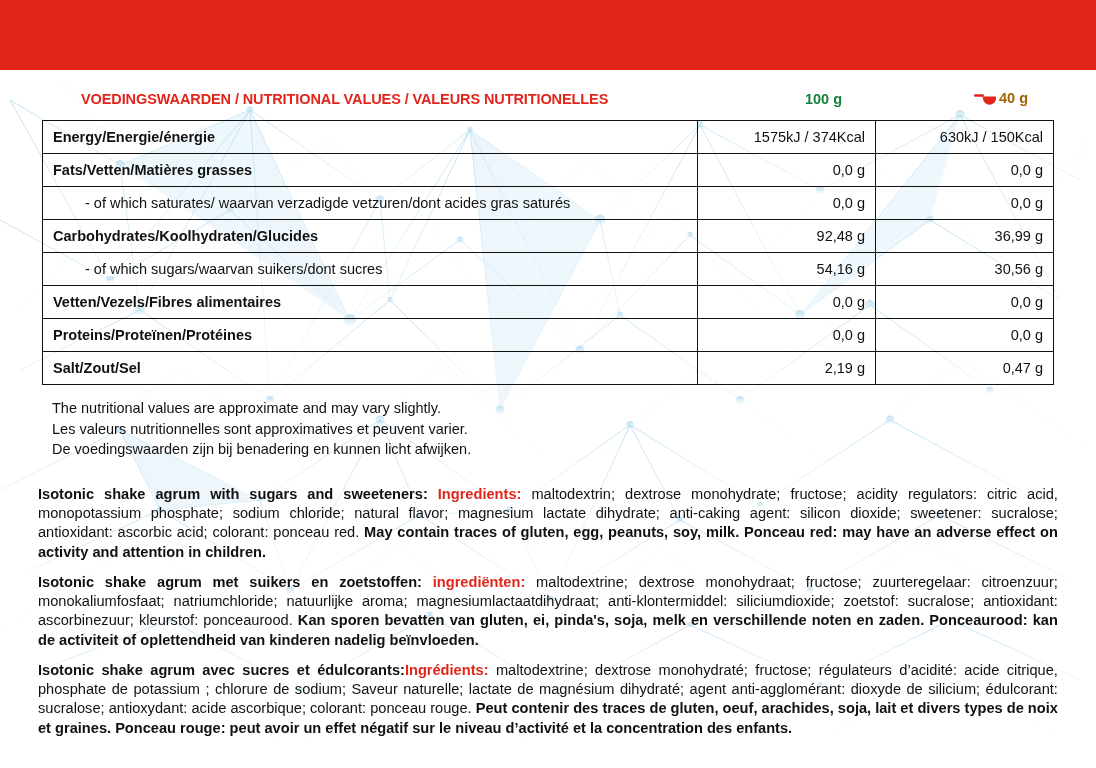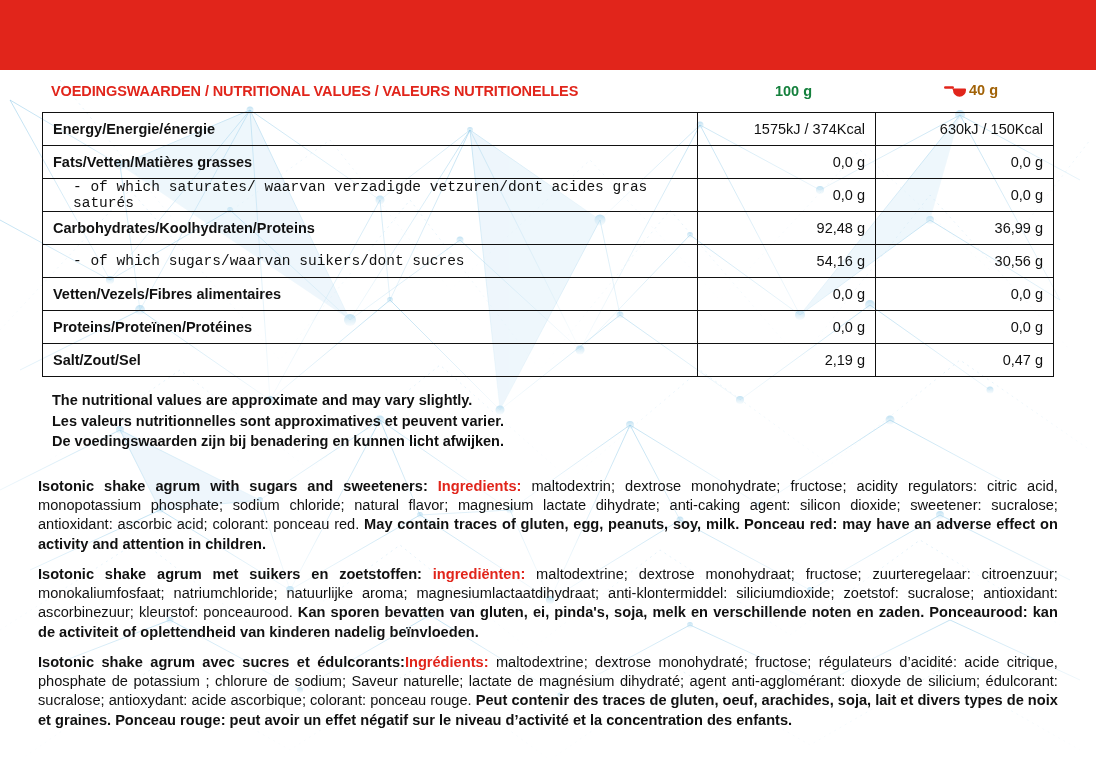--- a/index.html
+++ b/index.html
@@ -43,22 +43,23 @@
     left: 0; top: 70px;
     width: 1096px;
     z-index: 2;
   }
 
   
   .table-head {
     display: flex;
     align-items: center;
     padding: 7px;
-    margin: 0 0 0 0;
+    margin: 8px 0 0 0;
     height: 42px;
+    justify-content: flex-end;
   }
   .th-title {
     flex: 0 0 697px;
     padding-left: 44px;
     font-size: 14.5px;
     font-weight: bold;
     letter-spacing: -0.1px;
     white-space: nowrap;
   }
   .th-col {
@@ -86,31 +87,31 @@
   table.nutri td {
     border: 1.4px solid #111111;
     height: 33px;
     padding: 0 10px;
     font-size: 14.5px;
     color: #111111;
     background: transparent;
     vertical-align: middle;
   }
   td.label      { width: 655px; font-weight: bold; padding-left: 12px; }
-  td.label.sub  { font-weight: normal; padding-left: 30px; font-family: Liberation Mono, monospace; }
+  td.label.sub  { font-weight: normal; padding-left: 42px; }
   td.val        { width: 178px; text-align: right; padding-right: 14px; font-weight: normal; }
 
   
   .disclaimer {
     margin: 13px 0 0 52px;
     font-size: 14.5px;
     line-height: 1.42;
     color: #111111;
   }
-  .disclaimer div { white-space: nowrap; font-weight: bold; }
+  .disclaimer div { white-space: nowrap; }
 
   
   .ingredients-block { margin: 24px 38px 0 38px; }
   p.ing {
     margin: 0 0 11px 0;
     font-size: 15.3px;
     line-height: 1.26;
     color: #111111;
     text-align: justify;
     font-stretch: condensed;
@@ -242,21 +243,21 @@
             <td class="label">Fats/Vetten/Matières grasses</td>
             <td class="val">0,0 g</td>
             <td class="val">0,0 g</td>
           </tr>
           <tr>
             <td class="label sub">- of which saturates/ waarvan verzadigde vetzuren/dont acides gras saturés</td>
             <td class="val">0,0 g</td>
             <td class="val">0,0 g</td>
           </tr>
           <tr>
-            <td class="label">Carbohydrates/Koolhydraten/Proteins</td>
+            <td class="label">Carbohydrates/Koolhydraten/Glucides</td>
             <td class="val">92,48 g</td>
             <td class="val">36,99 g</td>
           </tr>
           <tr>
             <td class="label sub">- of which sugars/waarvan suikers/dont sucres</td>
             <td class="val">54,16 g</td>
             <td class="val">30,56 g</td>
           </tr>
           <tr>
             <td class="label">Vetten/Vezels/Fibres alimentaires</td>

